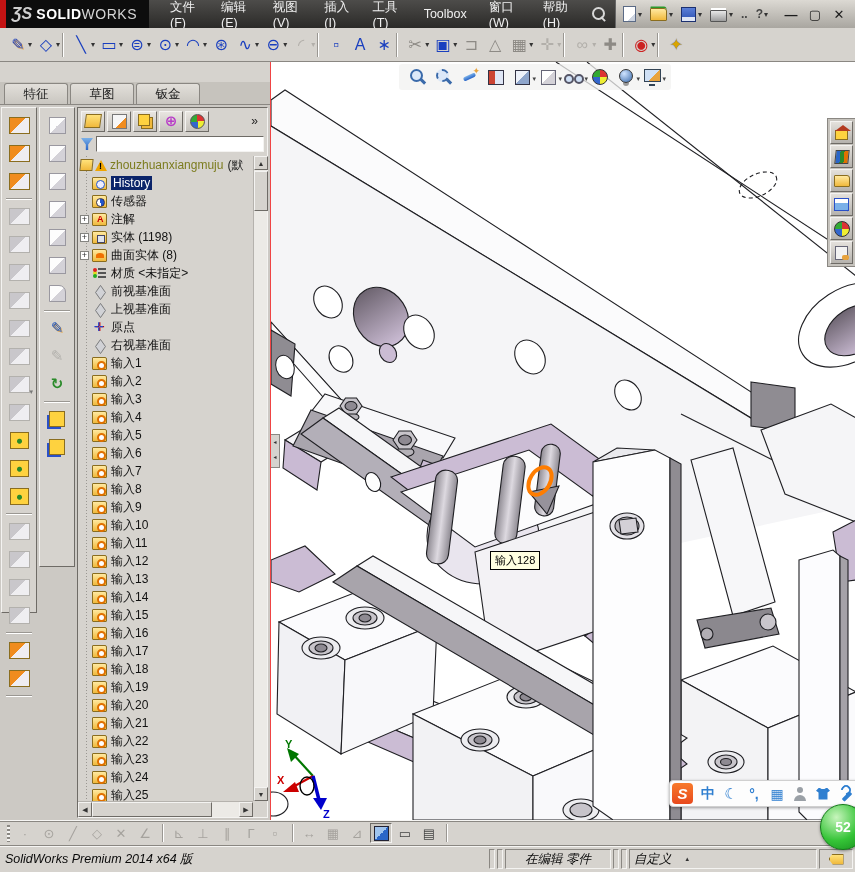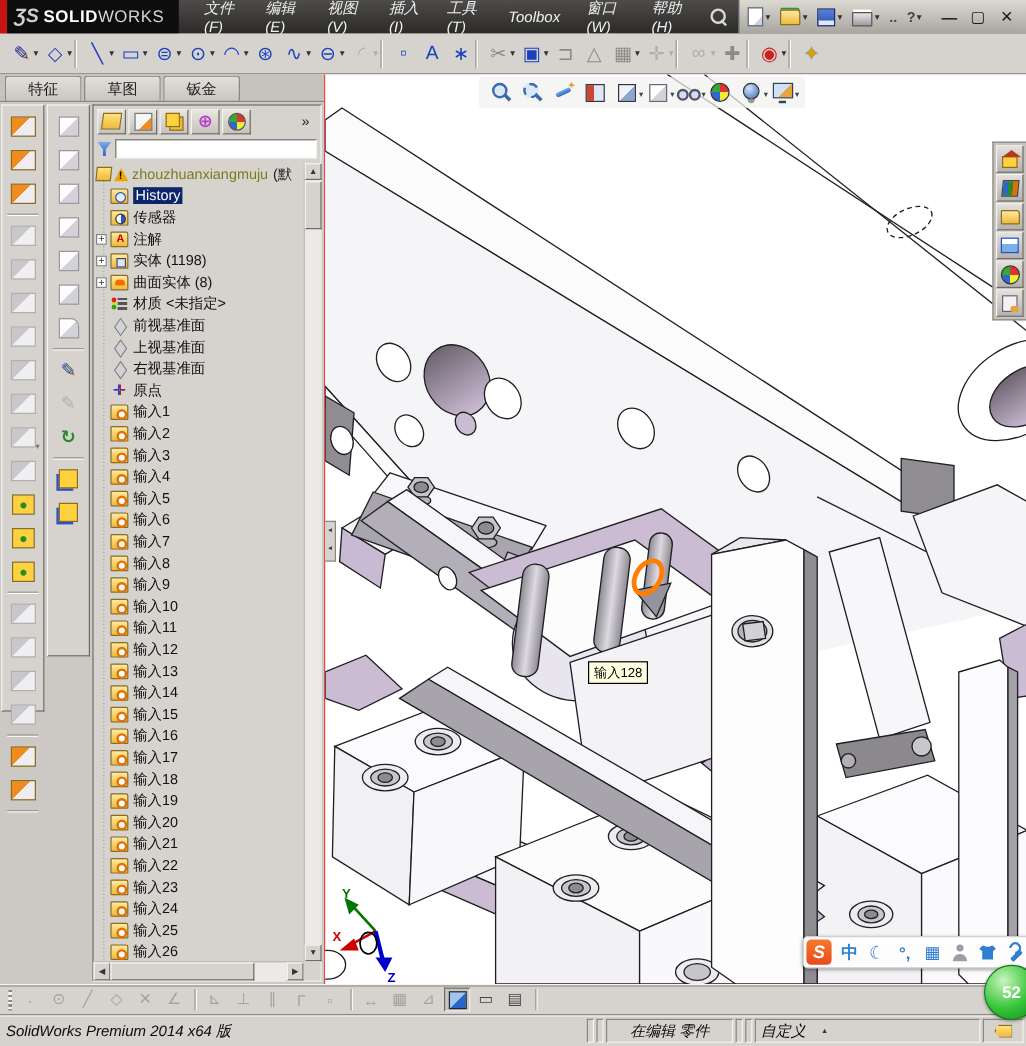--- a/index.html
+++ b/index.html
@@ -7,21 +7,21 @@
   body { font-family:"Liberation Sans","DejaVu Sans",sans-serif; position:relative; background:#d6d3ce; user-select:none; }
   .window { width:855px; height:872px; display:flex; flex-direction:column; position:relative; }
 
   
   .titlebar { height:28px; display:flex; align-items:stretch; background:linear-gradient(#4d4c4a,#2b2a28); flex:none; }
   .red-strip { width:7px; background:#c41313; }
   .logo { background:#0d0d0d; display:flex; align-items:center; padding:0 12px 0 6px; gap:4px; }
   .logo-mark { color:#cfcfcf; font-size:16px; font-weight:bold; font-style:italic; }
   .logo-bold { color:#fff; font-size:14px; font-weight:bold; letter-spacing:.5px; }
   .logo-light { color:#d5d5d5; font-size:14px; letter-spacing:.5px; }
-  .menus { display:flex; align-items:flex-start; margin-left:10px;font-style:italic; }
+  .menus { display:flex; align-items:flex-start; margin-left:10px; }
   .menu-item { color:#f0f0f0; font-size:12.5px; padding:0 11px; height:100%; display:flex; align-items:center; cursor:default; }
   .tb-search { width:15px; height:15px; position:relative; margin:auto 8px; flex:none; }
   .tb-search::before { content:""; position:absolute; width:9px; height:9px; border:2px solid #d8d8d8; border-radius:50%; left:0; top:0; }
   .tb-search::after { content:""; position:absolute; width:6px; height:2px; background:#d8d8d8; transform:rotate(45deg); left:8px; top:11px; }
   .qat-wrap { flex:1; background:linear-gradient(#dcd9d3,#a9a6a0); border-left:1px solid #666; display:flex; align-items:center; padding:0 4px; gap:2px; }
   .qat-item { display:flex; align-items:center; gap:1px; padding:2px 3px; }
   .qat-glyph { font-size:12px; color:#444; font-weight:bold; }
   .qat-caret { font-size:8px; color:#333; }
   .qat-caret:empty { display:none; }
   .new-document-icon::before { content:""; display:block; width:11px; height:14px; background:linear-gradient(135deg,#fff 70%,#cdd4e0 70%); border:1px solid #5a6a85; }
@@ -41,21 +41,21 @@
   .tb2-item.colored .tb2-glyph { color:#1a3fbf; text-shadow:1px 1px 0 #e8a33d; }
   .tb2-item.dis .tb2-glyph, .tb2-item.dis .tb2-caret { color:#b2afaa; }
   .tb2-item.gray .tb2-glyph { color:#8d8a85; }
   .tb2-item.red .tb2-glyph { color:#cc2222; }
   .tb2-item.gold .tb2-glyph { color:#d8a400; text-shadow:0 0 1px #1a3fbf; }
   .tb2-item.sep { width:7px; padding:0; }
   .tb2-item.sep::before { content:""; width:1px; height:24px; background:#9a9792; box-shadow:1px 0 0 #fff; margin:auto; }
 
   
   .main { flex:1; display:flex; min-height:0; }
-  .left-col { width:270px; flex:none; display:flex; flex-direction:column; background:#ccc9c4; }
+  .left-col { width:270px; flex:none; display:flex; flex-direction:column; background:#ccc9c4;margin-top:20px; }
   .tabs { height:22px; display:flex; align-items:flex-end; padding-left:4px; gap:2px; background:#c6c3bd; }
   .tab { width:64px; height:21px; display:flex; align-items:center; justify-content:center; font-size:12.5px; color:#1c1c1c; background:linear-gradient(#e2dfda,#c9c6c0); border:1px solid #8a8782; border-bottom:none; border-radius:3px 3px 0 0; }
   .left-body { flex:1; display:flex; border-top:1px solid #8a8782; min-height:0; }
 
   .vtoolbar { width:36px; flex:none; margin:2px 1px; background:#d6d3ce; border:1px solid; border-color:#f4f3f1 #6e6b66 #6e6b66 #f4f3f1; display:flex; flex-direction:column; align-items:center; padding-top:3px; }
   .vtoolbar.vw { align-self:flex-start; height:460px; }
   .vtoolbar.sm { align-self:flex-start; height:506px; }
   .vt-item { width:28px; height:28px; display:flex; align-items:center; justify-content:center; position:relative; flex:none; }
   .vt-glyph { font-size:15px; }
   .vt-glyph:empty, .vt-caret:empty { display:none; }
@@ -700,28 +700,28 @@
                 </div>
 
                 <div class="tree-row">
                   <span class="expander"></span>
                   <span class="ticon plane-icon"></span>
                   <span class="tlabel">上视基准面</span>
                 </div>
 
                 <div class="tree-row">
                   <span class="expander"></span>
+                  <span class="ticon origin-icon"></span>
+                  <span class="tlabel">原点</span>
+                </div>
+
+                <div class="tree-row">
+                  <span class="expander"></span>
                   <span class="ticon plane-icon"></span>
                   <span class="tlabel">右视基准面</span>
-                </div>
-
-                <div class="tree-row">
-                  <span class="expander"></span>
-                  <span class="ticon origin-icon"></span>
-                  <span class="tlabel">原点</span>
                 </div>
 
                 <div class="tree-row">
                   <span class="expander"></span>
                   <span class="ticon imported-icon"></span>
                   <span class="tlabel">输入1</span>
                 </div>
 
                 <div class="tree-row">
                   <span class="expander"></span>

